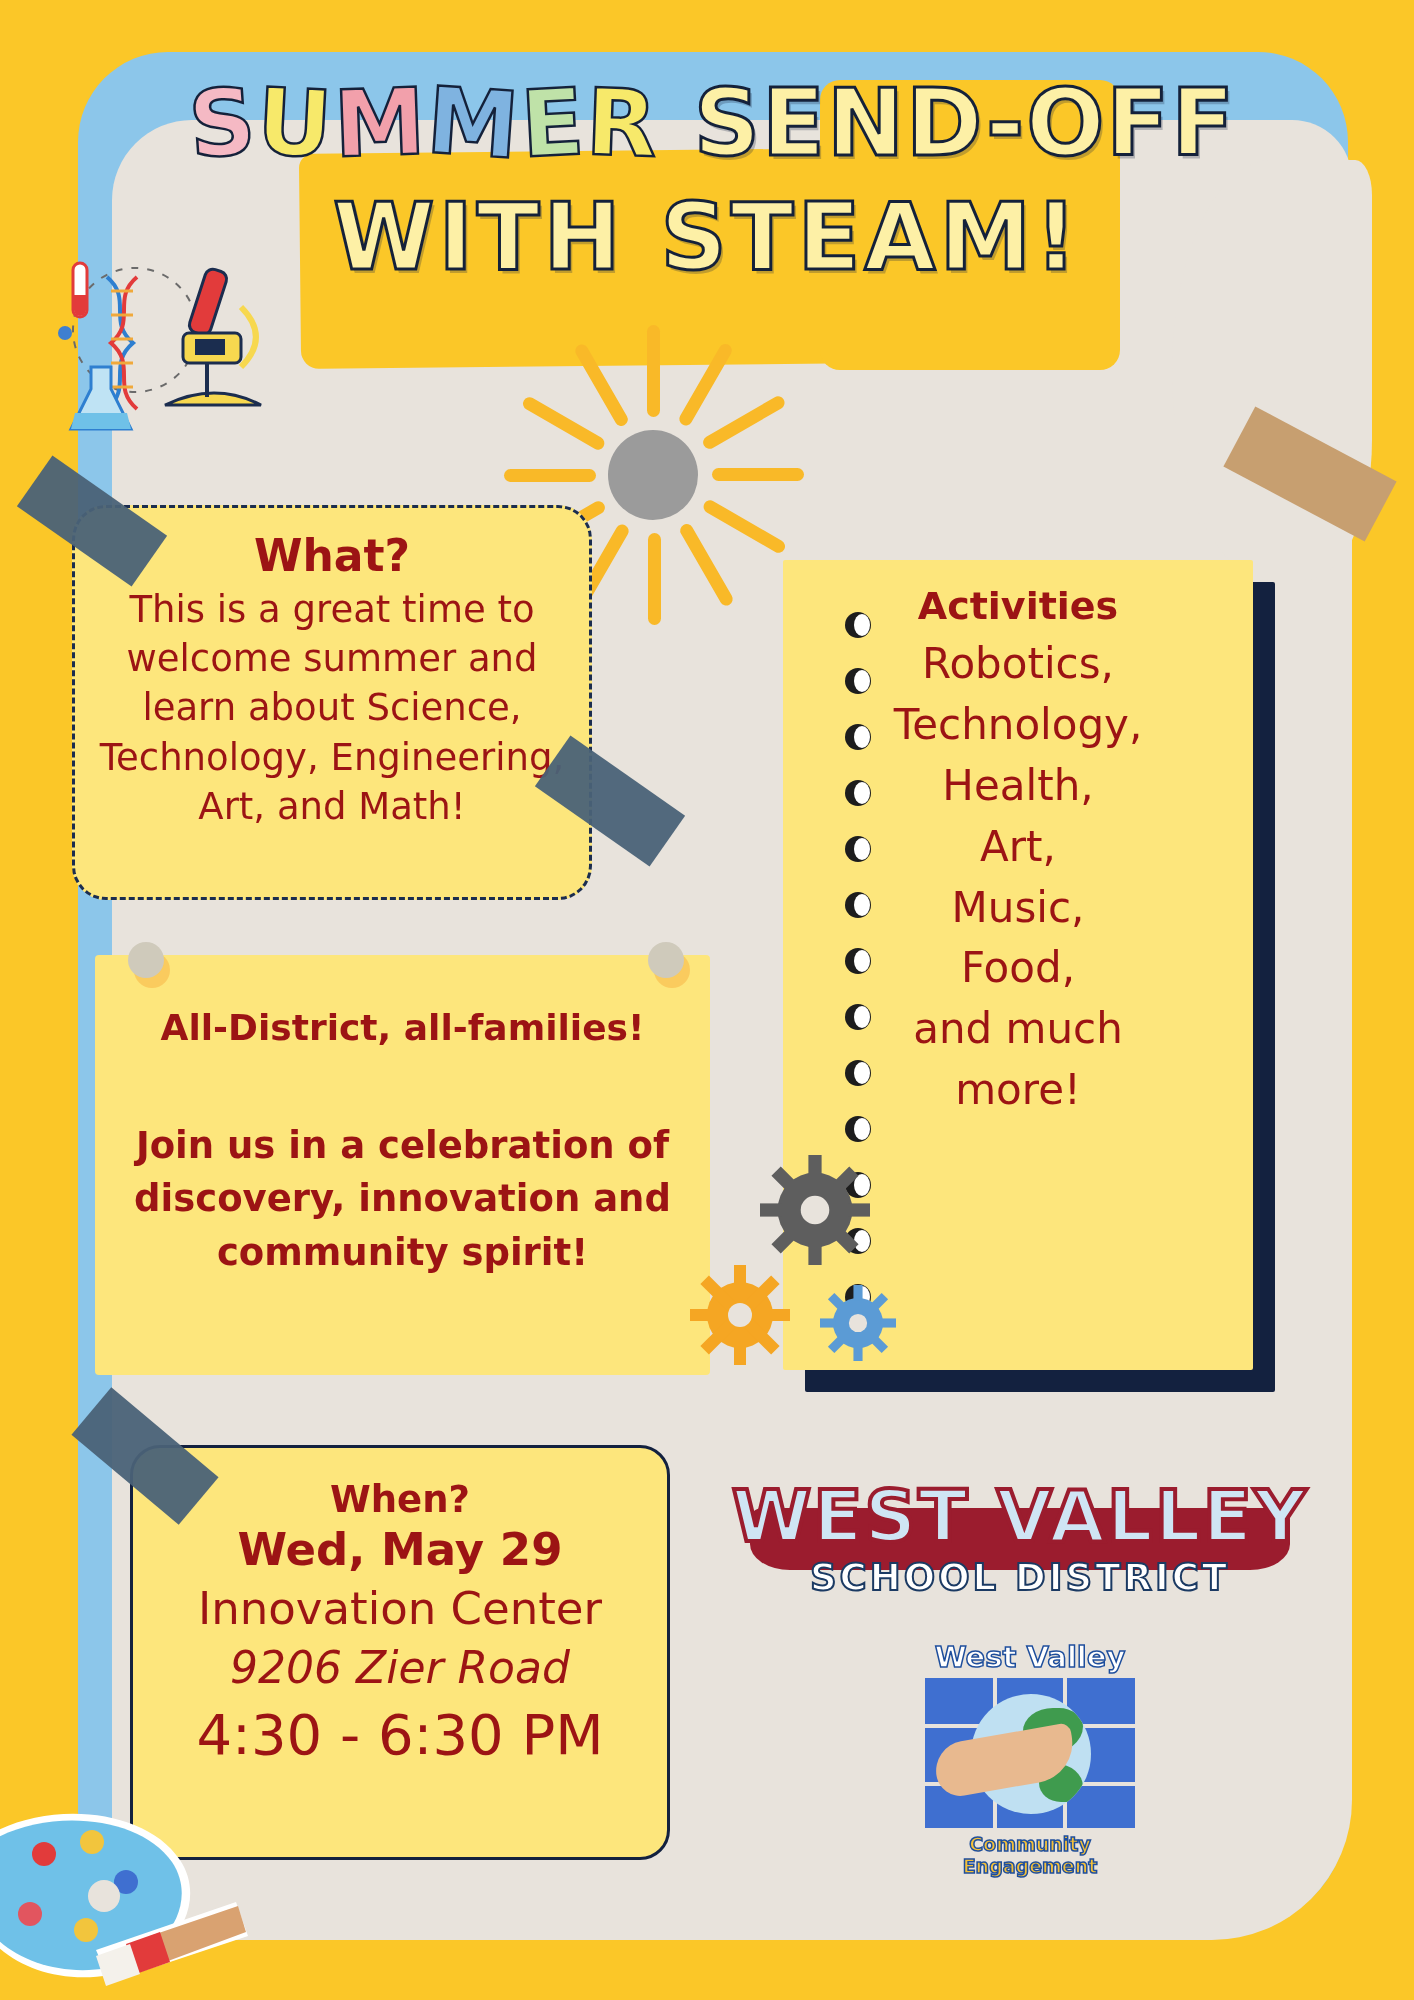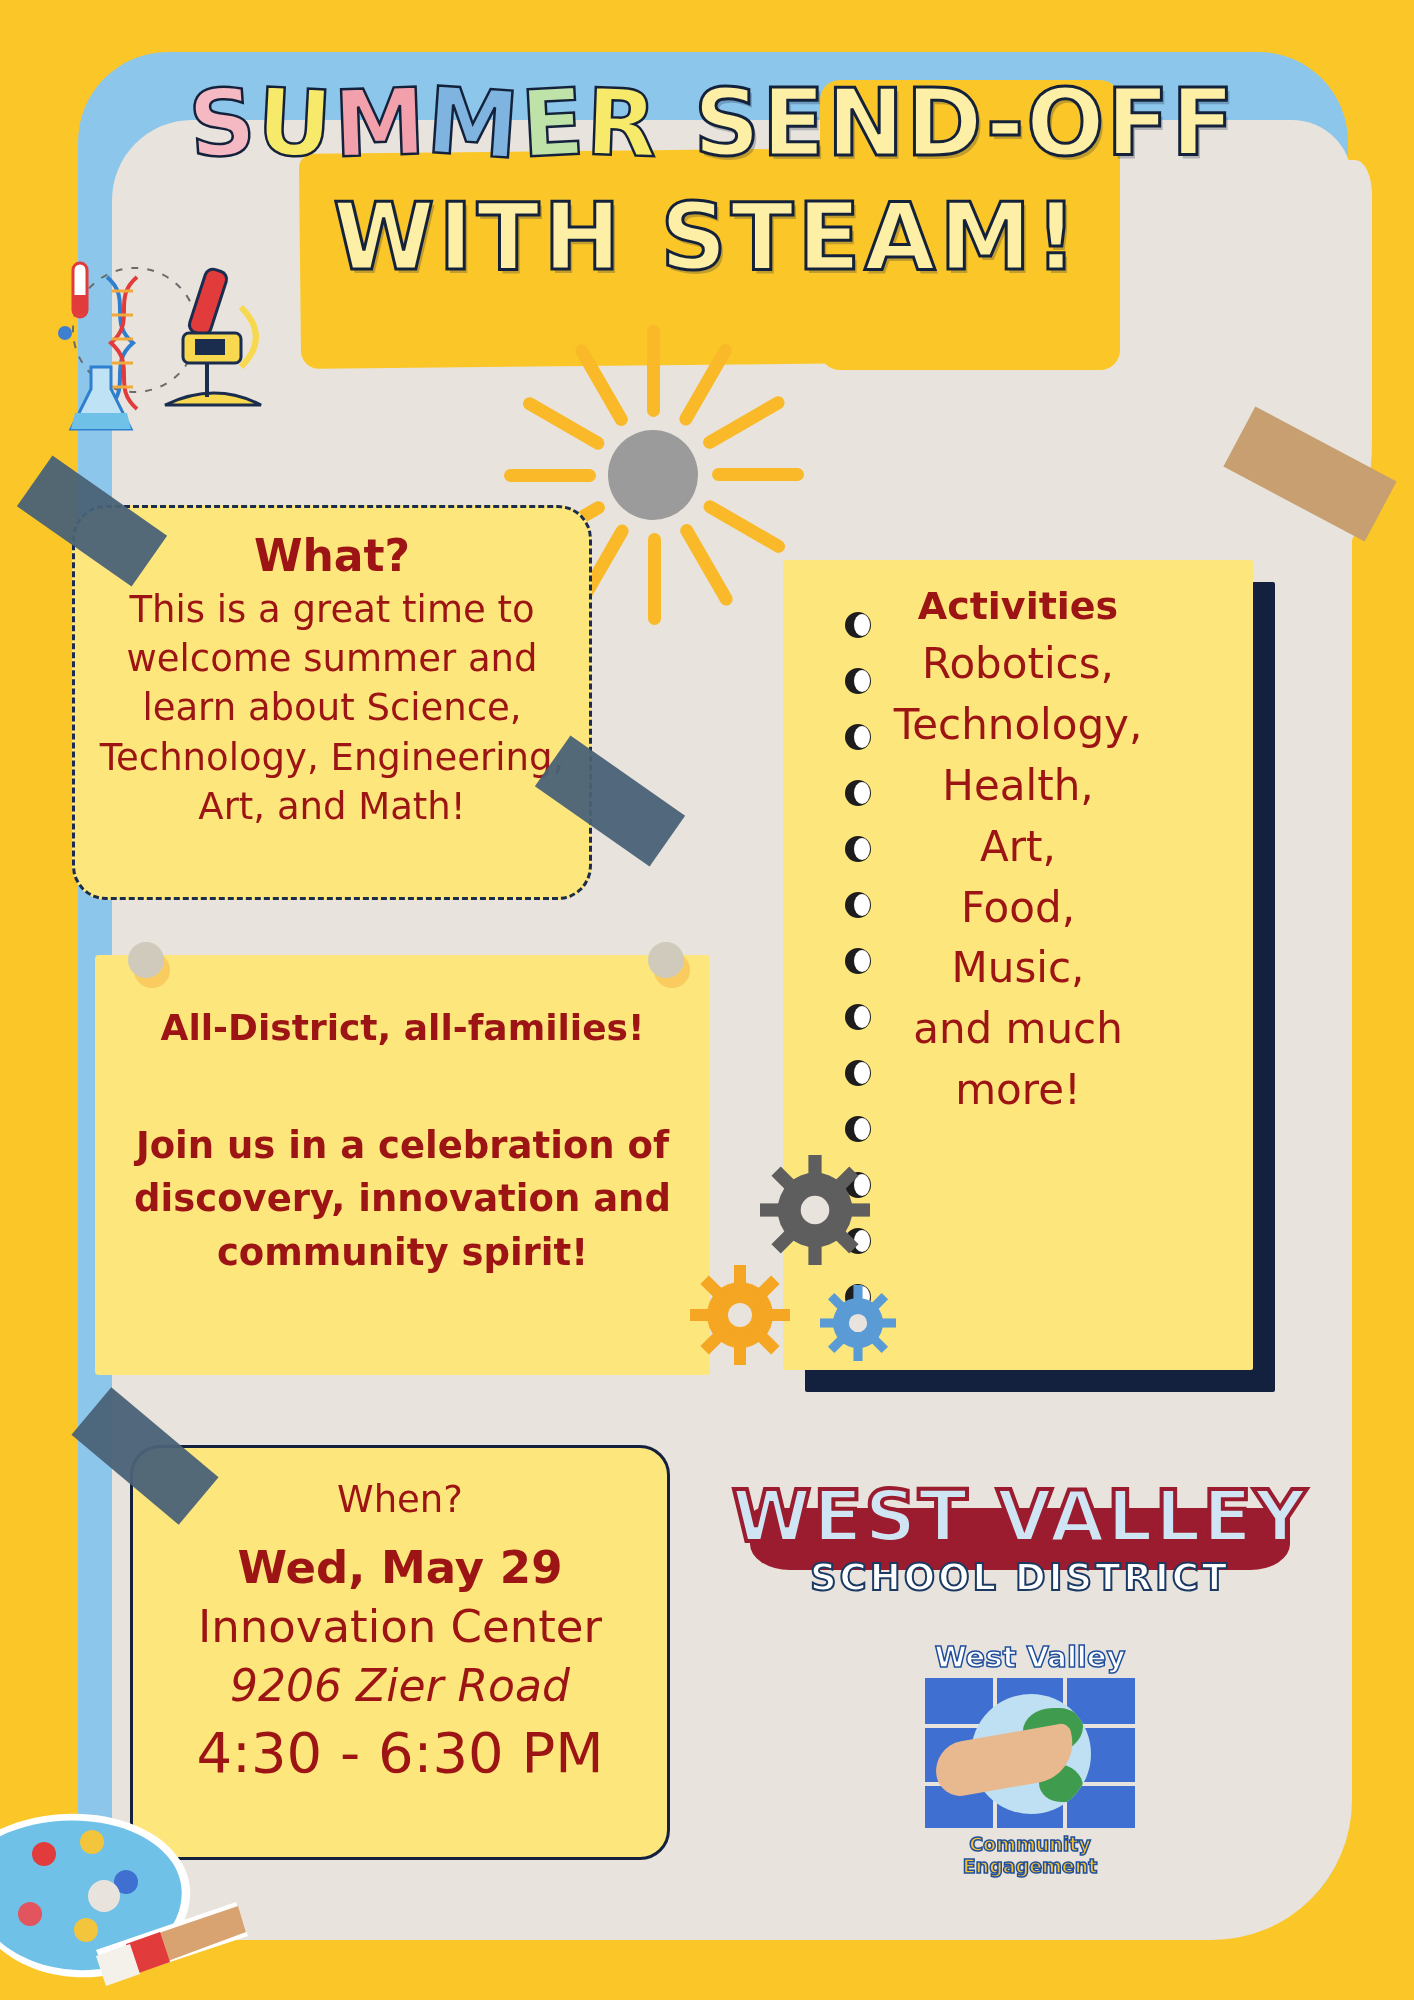--- a/index.html
+++ b/index.html
@@ -190,23 +190,23 @@
     top: 1445px;
     width: 540px;
     height: 415px;
     border-radius: 30px;
     border: 3px solid #13213f;
     padding-top: 30px;
     box-sizing: border-box;
     text-align: center;
   }
   .note-when .heading {
-    font-weight: normal;
+    font-weight: bold;
     font-size: 37px;
-    margin-bottom: 18px;
+    margin-bottom: 0;
   }
   .note-when .date {
     font-weight: bold;
     font-size: 45px;
     line-height: 1.3;
   }
   .note-when .place {
     font-size: 45px;
     line-height: 1.3;
   }
@@ -529,22 +529,22 @@
   <div class="bead" style="left:845px; top:1172px;"></div>
   <div class="bead" style="left:845px; top:1228px;"></div>
   <div class="bead" style="left:845px; top:1284px;"></div>
 
   <div class="note note-activities">
     <div class="heading">Activities</div>
     <div class="item">Robotics,</div>
     <div class="item">Technology,</div>
     <div class="item">Health,</div>
     <div class="item">Art,</div>
+    <div class="item">Music,</div>
     <div class="item">Food,</div>
-    <div class="item">Music,</div>
     <div class="item">and much</div>
     <div class="item">more!</div>
   </div>
 
   <svg style="position:absolute; left:760px; top:1155px; width:110px; height:110px; z-index:27;" viewBox="0 0 100 100">
     <g fill="#5e5e5e">
       <circle cx="50" cy="50" r="34"></circle>
       <rect x="44" y="0" width="12" height="20"></rect>
       <rect x="44" y="80" width="12" height="20"></rect>
       <rect x="0" y="44" width="20" height="12"></rect>

